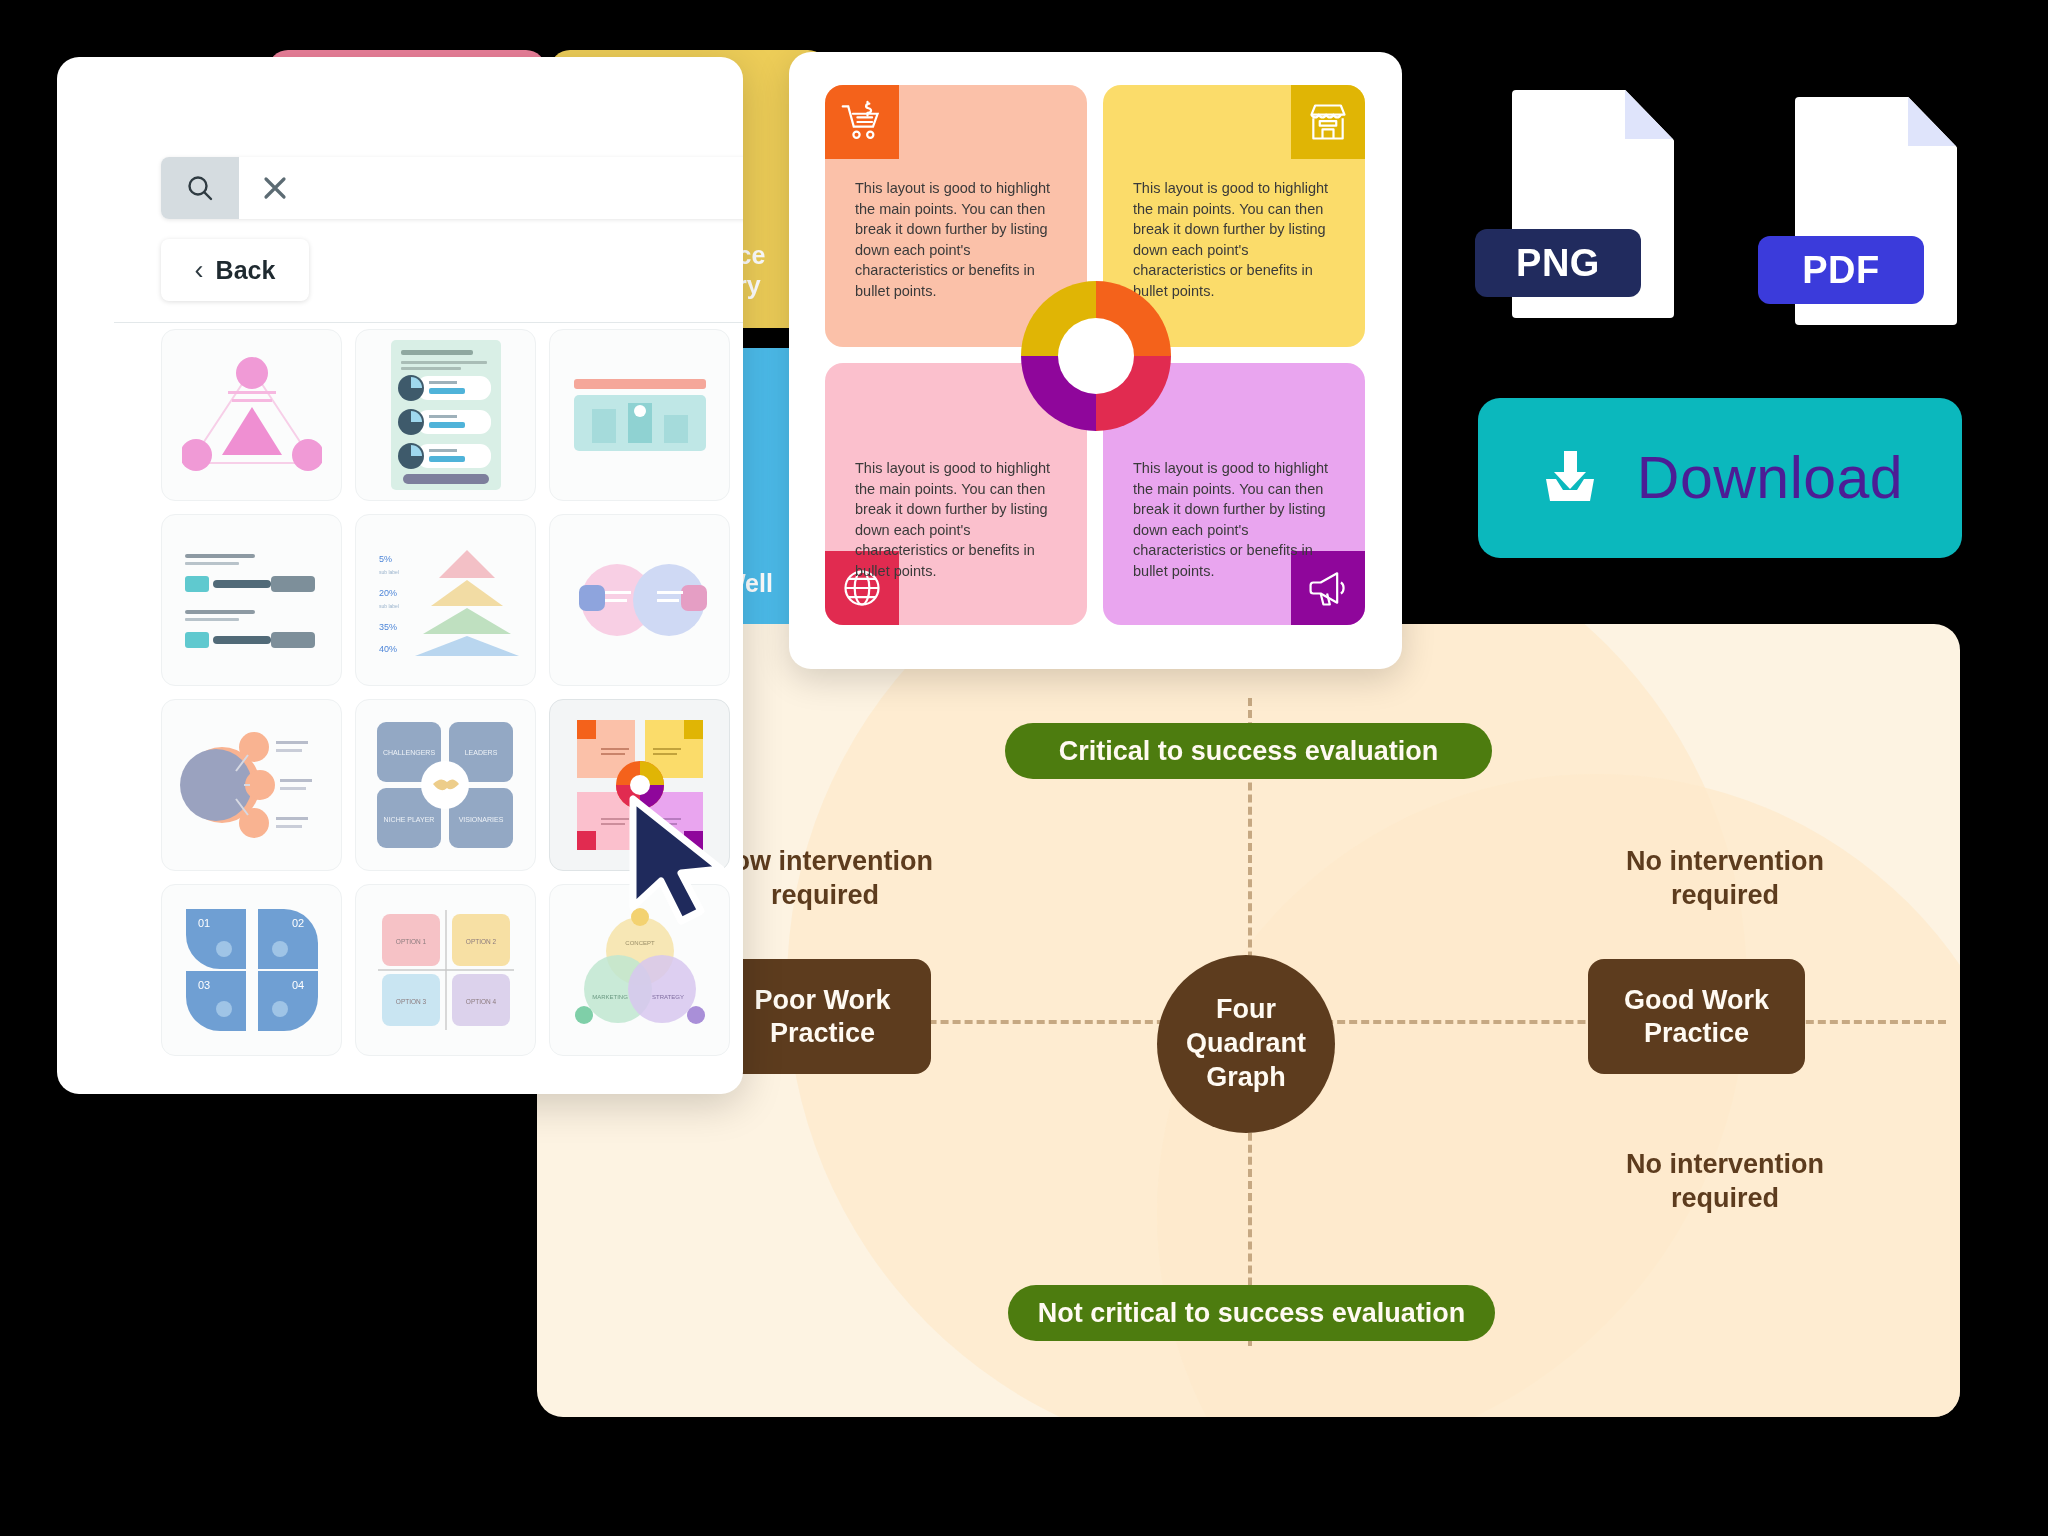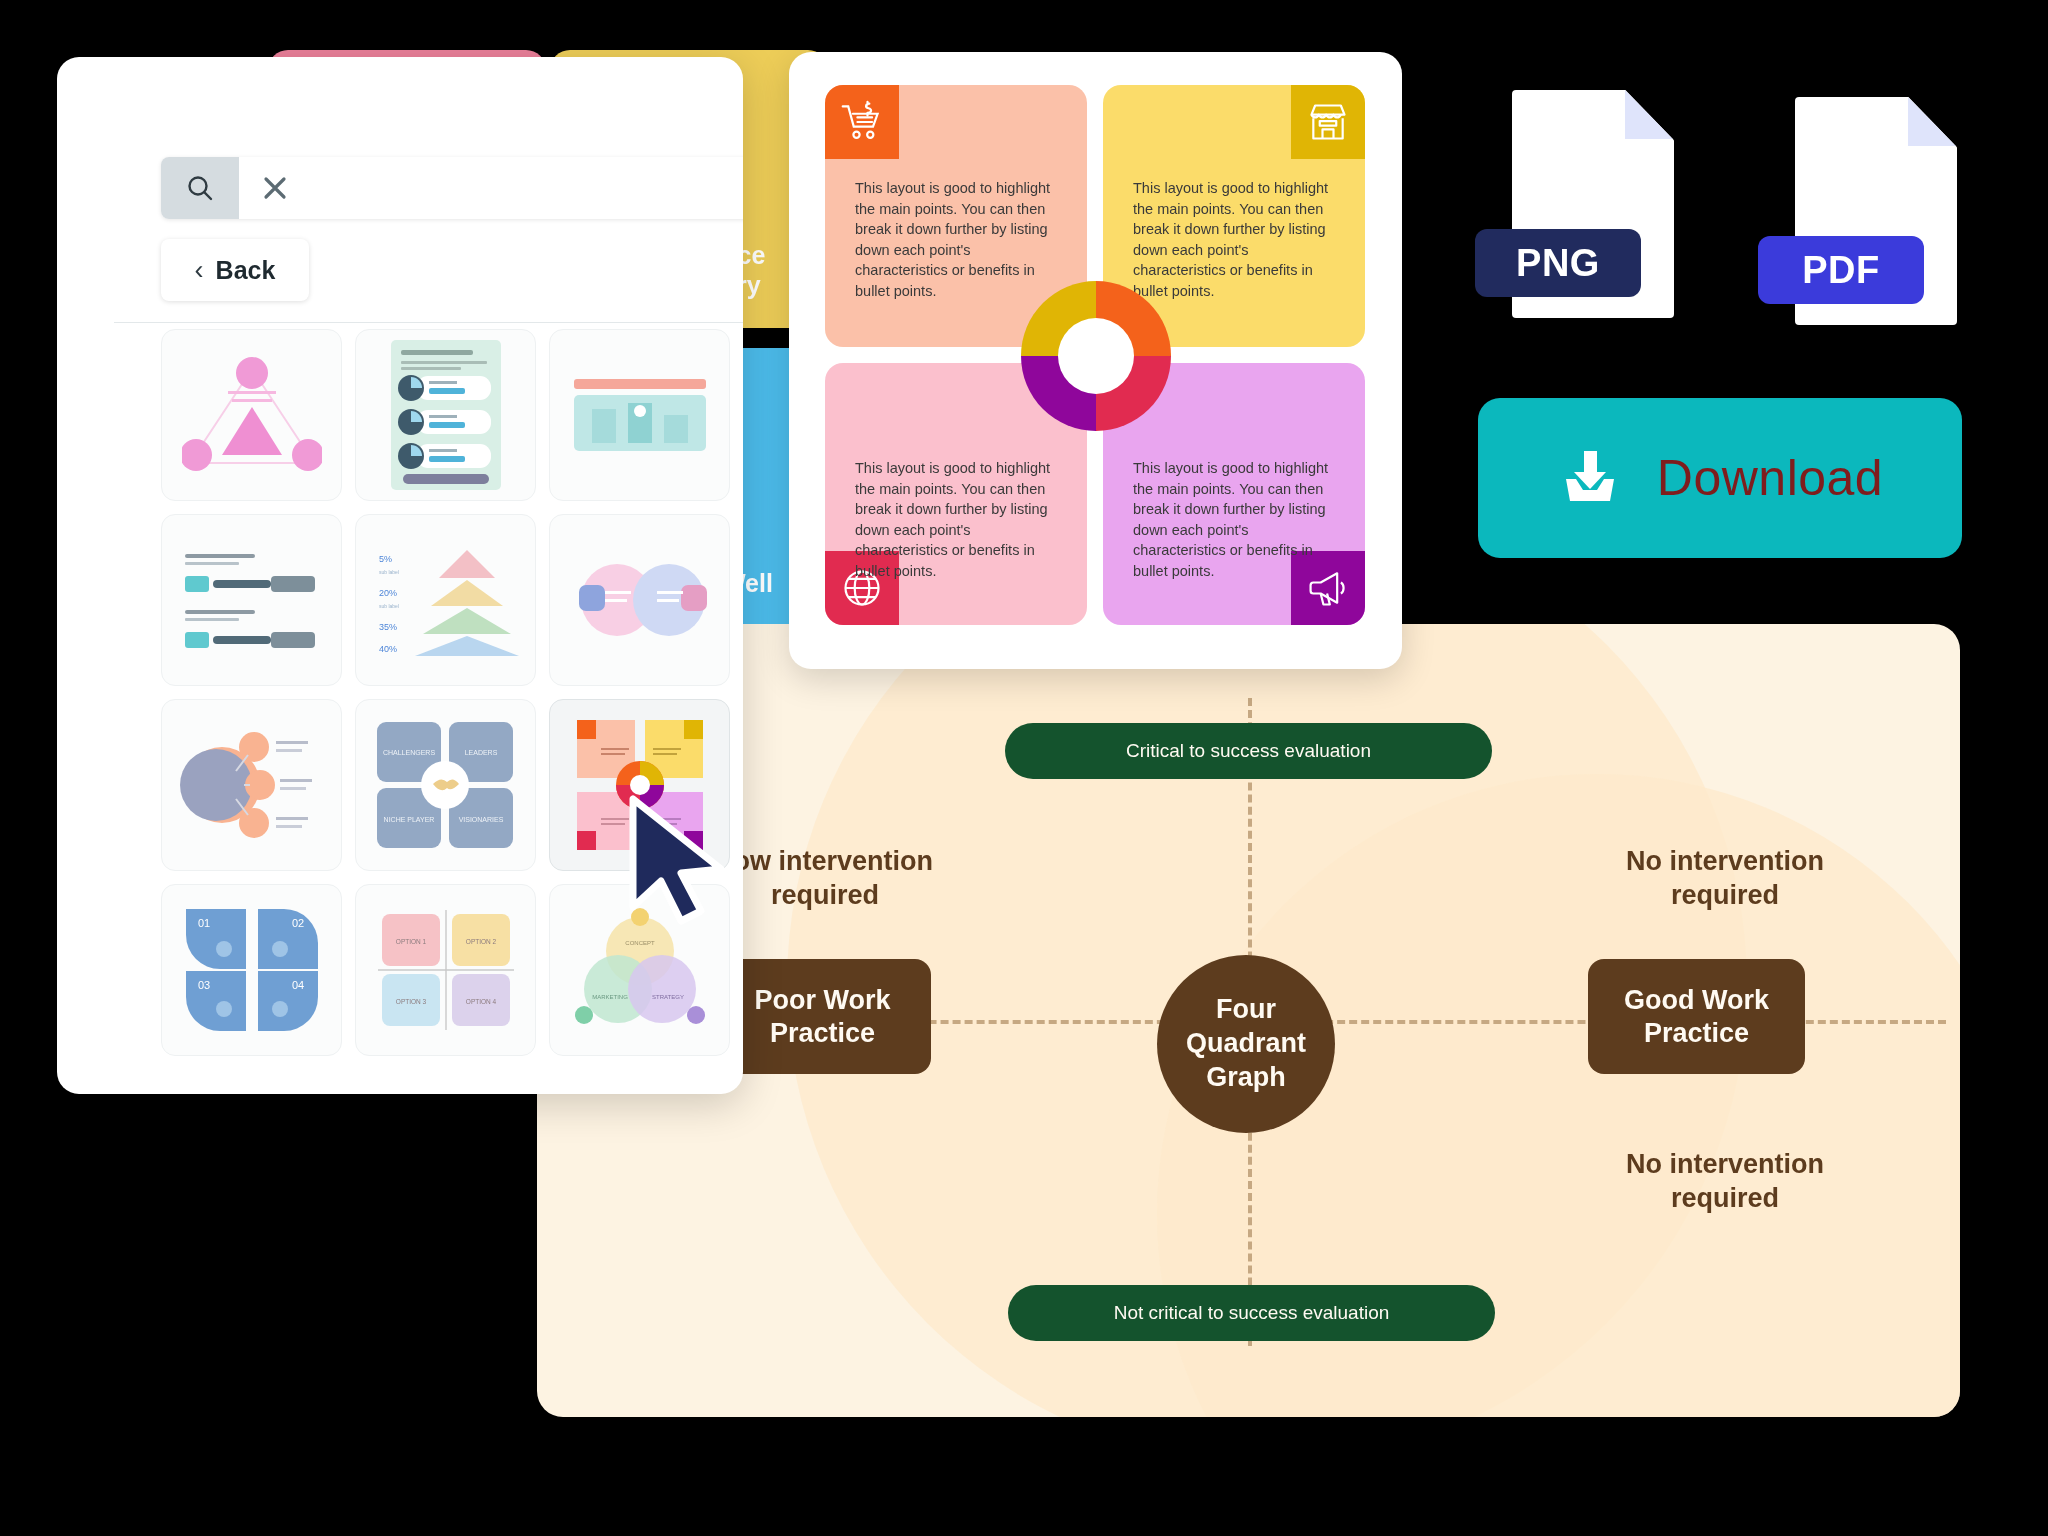--- a/index.html
+++ b/index.html
@@ -135,21 +135,21 @@
   #file-pdf { left: 1795px; top: 97px; }
 
   
   #download {
     position: absolute; left: 1478px; top: 398px;
     width: 484px; height: 160px; border-radius: 22px;
     display: flex; align-items: center; justify-content: center; gap: 34px;
     z-index: 25; cursor: pointer;
   }
   #download .dl-ic { width: 66px; height: 66px; }
-  #download .dl-lbl { font-size: 50px; color: #7f1d1d; letter-spacing: .5px; }
+  #download .dl-lbl { font-size: 59px; color: #4c1d95; letter-spacing: .5px; }
 
   
   #bigpanel {
     position: absolute; left: 537px; top: 624px;
     width: 1423px; height: 793px;
     background: #fdf3e2; border-radius: 26px;
     z-index: 10; overflow: hidden;
   }
   #bigpanel .blob {
     position: absolute; border-radius: 50%;
@@ -172,23 +172,23 @@
   #bq2 { left: 282px; top: 0; background: #edcd58; }
   #bq3 { left: 0; top: 298px; background: #4fccab; }
   #bq4 { left: 282px; top: 298px; background: #4cbceb; }
 
   #vdash-wrap { position: absolute; left: 1248px; top: 698px; width: 4px; height: 648px; z-index: 14; }
   #vdash-wrap::before { content:""; position:absolute; inset:0; border-left: 4px dashed #c6a882; }
   #hdash-wrap { position: absolute; left: 556px; top: 1020px; width: 1390px; height: 4px; z-index: 11; }
   #hdash-wrap::before { content:""; position:absolute; inset:0; border-top: 4px dashed #c6a882; }
 
   .brownpill {
-    position: absolute; background: #14532d; color: #fffaf2;
+    position: absolute; background: #4d7c0f; color: #fffaf2;
     border-radius: 34px; display: flex; align-items: center; justify-content: center;
-    font-size: 19px; font-weight: normal; z-index: 20;
+    font-size: 27px; font-weight: bold; z-index: 20;
   }
   #pill-top { left: 1005px; top: 723px; width: 487px; height: 56px; }
   #pill-bottom { left: 1008px; top: 1285px; width: 487px; height: 56px; }
 
   .brownbox {
     position: absolute; background: #5d3c1e; color: #fffaf2;
     border-radius: 16px; display: flex; align-items: center; justify-content: center;
     text-align: center; font-size: 27px; font-weight: bold; line-height: 1.2; z-index: 18;
   }
   #box-left { left: 714px; top: 959px; width: 217px; height: 115px; }

